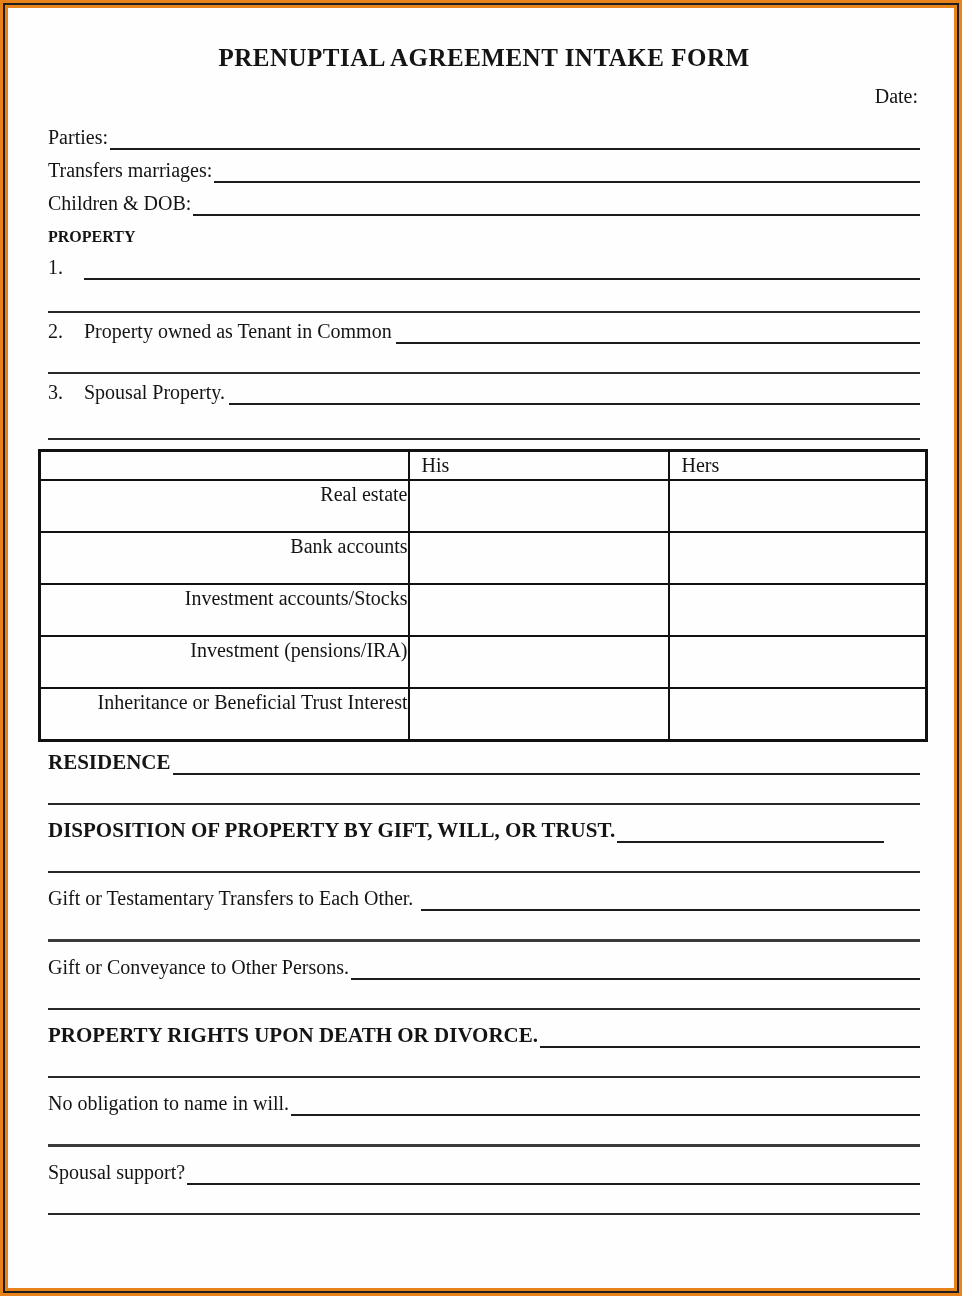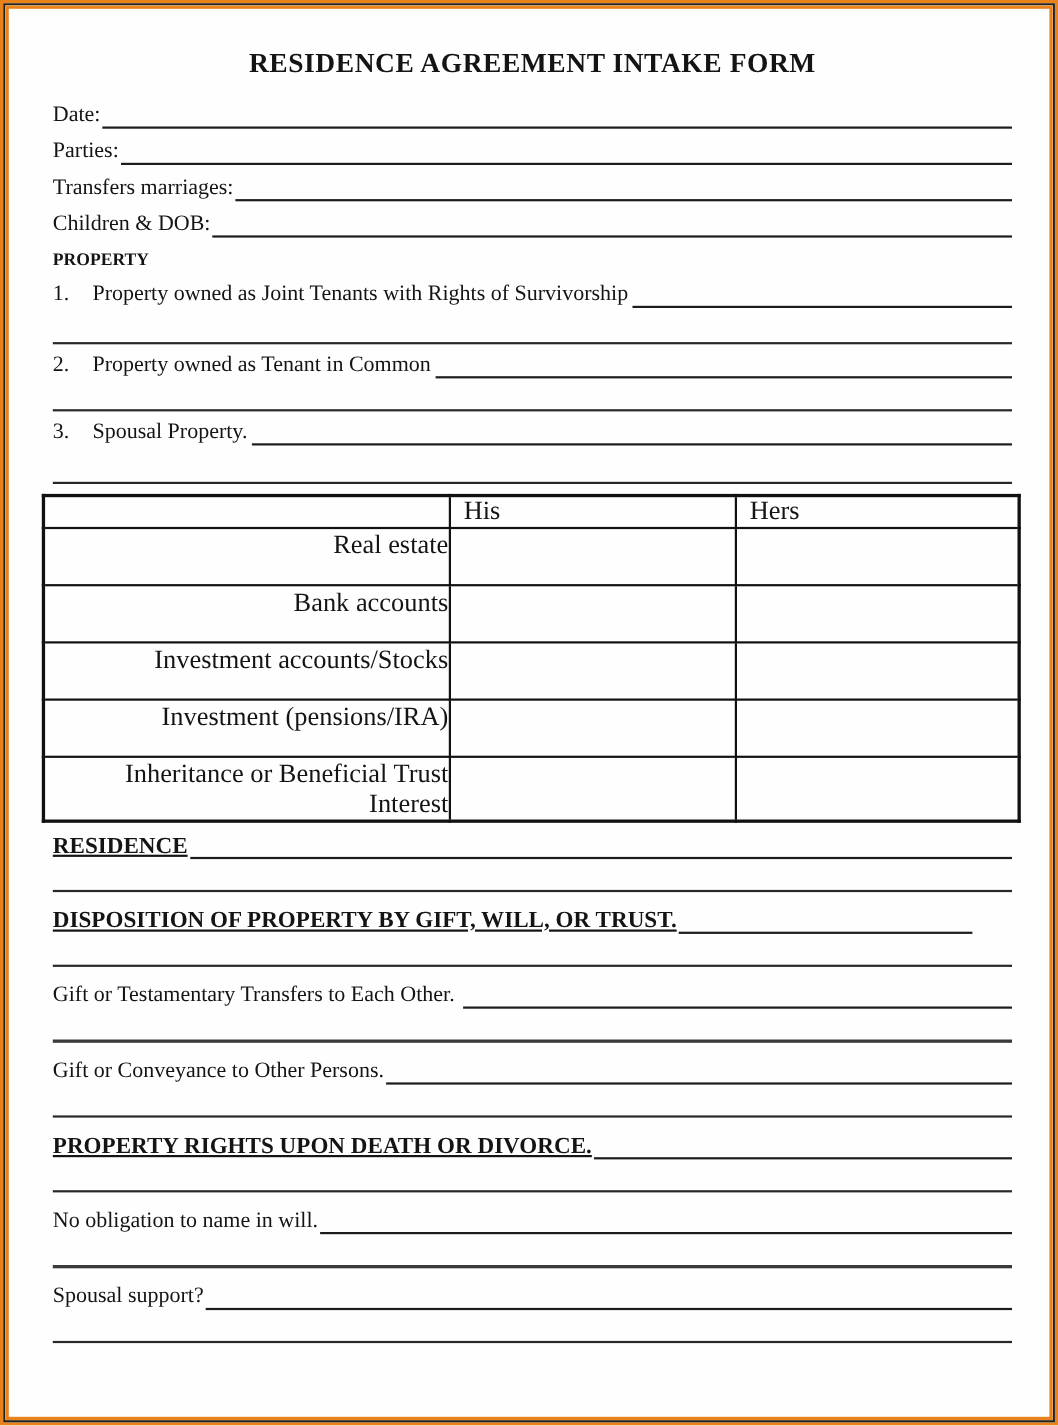--- a/index.html
+++ b/index.html
@@ -60,31 +60,31 @@
   }
   .irow .num { flex:0 0 36px; }
   .irow .lbl { white-space:nowrap; padding-right:4px; }
   .blank {
     height:0;
     border-bottom:2px solid #282828;
     margin-top:30px;
   }
   .blank.thick { border-bottom-width:3px; border-bottom-color:#3a3a3a; }
   .mt5  { margin-top:5px; }
-  .mt8  { margin-top:8px; }
+  .mt8  { margin-top:8px;flex-direction:column; }
   .mt28 { margin-top:28px; }
   .mt31 { margin-top:31px; }
   .mt33 { margin-top:33px; }
 
   table.assets {
     border-collapse:collapse;
     table-layout:fixed;
     margin:9px 0 0 -10px;
     width:887px;
-    font-size:24px;
+    font-size:20px;
   }
   table.assets, table.assets td, table.assets th {
     border:2px solid #111;
   }
   table.assets { border-width:3px; }
   table.assets col.c1 { width:369px; }
   table.assets col.c2 { width:260px; }
   table.assets col.c3 { width:258px; }
   table.assets th {
     height:27px;
@@ -92,32 +92,32 @@
     text-align:left;
     vertical-align:middle;
     padding:0 0 0 12px;
   }
   table.assets td {
     height:48px;
     vertical-align:top;
     text-align:right;
     padding:2px 0 0 12px;
   }
-  .bold-lbl { font-weight:bold; font-size:21px;text-decoration:underline; }
+  .bold-lbl { font-weight:bold; font-size:21px; }
   .short-line { margin-right:36px; }
 </style>
 </head>
 <body>
 
 <div class="frame-outer">
 <div class="frame-mid">
 <div class="frame-inner">
 <div class="content">
 
-  <div class="title">RESIDENCE AGREEMENT INTAKE FORM</div>
+  <div class="title">PRENUPTIAL AGREEMENT INTAKE FORM</div>
 
   <div class="frow mt8">
     <span class="lbl">Date:</span>
     <span class="wline"></span>
   </div>
   <div class="frow">
     <span class="lbl">Parties:</span>
     <span class="wline"></span>
   </div>
   <div class="frow">
@@ -128,21 +128,20 @@
     <span class="lbl">Children &amp; DOB:</span>
     <span class="wline"></span>
   </div>
 
   <div class="frow heading-row">
     <span class="lbl">PROPERTY</span>
   </div>
 
   <div class="irow mt5">
     <span class="num">1.</span>
-    <span class="lbl">Property owned as Joint Tenants with Rights of Survivorship</span>
     <span class="wline"></span>
   </div>
   <div class="blank mt31"></div>
 
   <div class="irow mt5">
     <span class="num">2.</span>
     <span class="lbl">Property owned as Tenant in Common</span>
     <span class="wline"></span>
   </div>
   <div class="blank mt28"></div>

